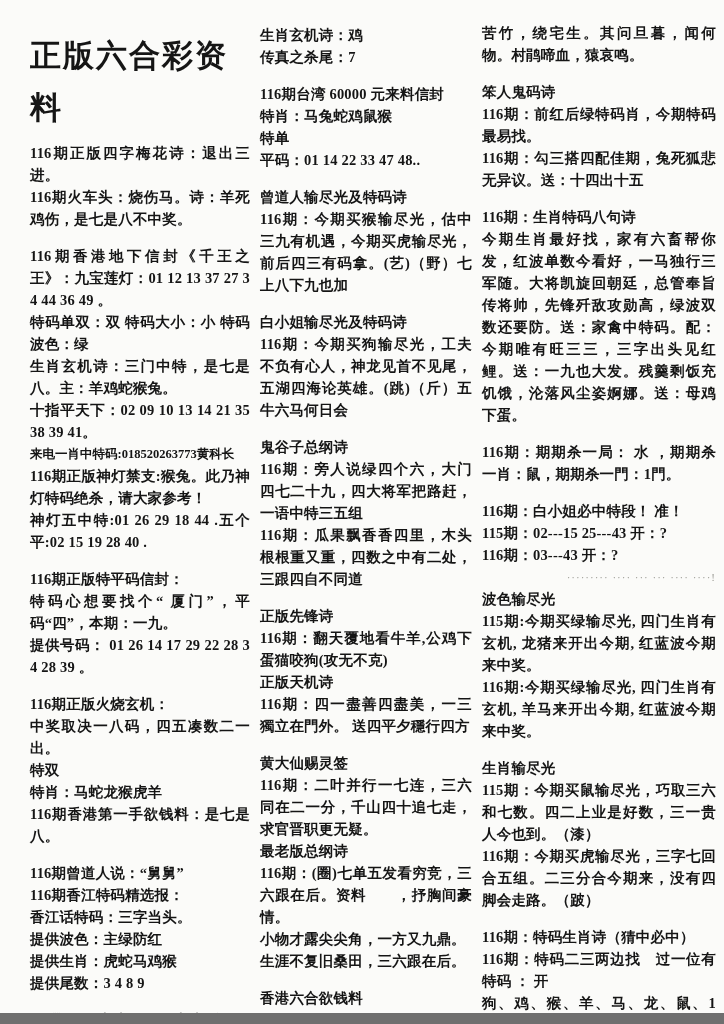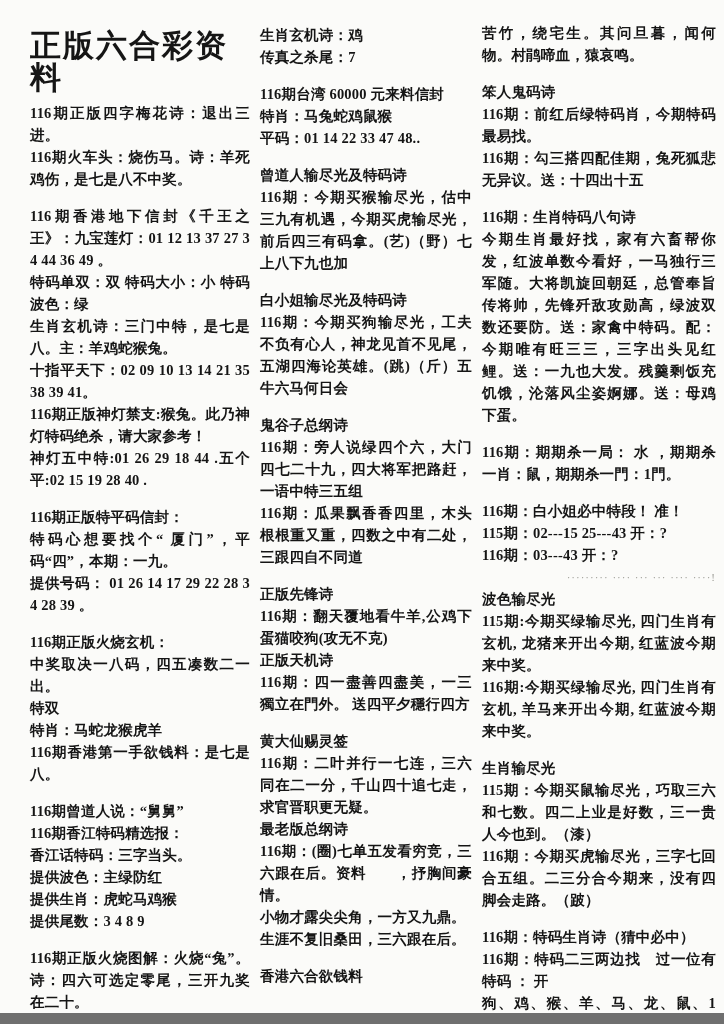--- a/index.html
+++ b/index.html
@@ -20,21 +20,21 @@
   .blk{
     font-size:14.5px;
     line-height:22px;
     font-weight:bold;
     letter-spacing:0.2px;
     text-align:justify;
     word-break:break-all;
   }
   .blk.title{
     font-size:31px;
-    line-height:32px;
+    line-height:52px;
     font-weight:bold;
     letter-spacing:2px;
     margin-bottom:8px;
     text-align:left;
   }
   .blk.gap{margin-top:15px;}
   .blk.small{font-size:12.5px;letter-spacing:0;}
   .blk.dots{
     color:#9a9a94;
     font-weight:normal;
@@ -55,20 +55,21 @@
 
 <div class="page">
   <div class="col col-left">
       <div class="blk title">正版六合彩资料</div>
       <div class="blk">116期正版四字梅花诗：退出三进。</div>
       <div class="blk">116期火车头：烧伤马。诗：羊死鸡伤，是七是八不中奖。</div>
       <div class="blk gap">116期香港地下信封《千王之王》：九宝莲灯：01 12 13 37 27 34 44 36 49 。</div>
       <div class="blk">特码单双：双 特码大小：小 特码波色：绿</div>
       <div class="blk">生肖玄机诗：三门中特，是七是八。主：羊鸡蛇猴兔。</div>
       <div class="blk">十指平天下：02 09 10 13 14 21 35 38 39 41。</div>
+      <div class="blk small">来电一肖中特码:018520263773黄科长</div>
       <div class="blk">116期正版神灯禁支:猴兔。此乃神灯特码绝杀，请大家参考！</div>
       <div class="blk">神灯五中特:01 26 29 18 44 .五个平:02 15 19 28 40 .</div>
       <div class="blk gap">116期正版特平码信封：</div>
       <div class="blk">特码心想要找个“ 厦门”，平码“四”，本期：一九。</div>
       <div class="blk">提供号码： 01 26 14 17 29 22 28 34 28 39 。</div>
       <div class="blk gap">116期正版火烧玄机：</div>
       <div class="blk">中奖取决一八码，四五凑数二一出。</div>
       <div class="blk">特双</div>
       <div class="blk">特肖：马蛇龙猴虎羊</div>
       <div class="blk">116期香港第一手欲钱料：是七是八。</div>
@@ -78,20 +79,21 @@
       <div class="blk">提供波色：主绿防红</div>
       <div class="blk">提供生肖：虎蛇马鸡猴</div>
       <div class="blk">提供尾数：3 4 8 9</div>
       <div class="blk gap">116期正版火烧图解：火烧“兔”。诗：四六可选定零尾，三开九奖在二十。</div>
     </div>
   <div class="col col-middle">
       <div class="blk">生肖玄机诗：鸡</div>
       <div class="blk">传真之杀尾：7</div>
       <div class="blk gap">116期台湾 60000 元来料信封</div>
       <div class="blk">特肖：马兔蛇鸡鼠猴</div>
+      <div class="blk">特单</div>
       <div class="blk">平码：01 14 22 33 47 48..</div>
       <div class="blk gap">曾道人输尽光及特码诗</div>
       <div class="blk">116期：今期买猴输尽光，估中三九有机遇，今期买虎输尽光，前后四三有码拿。(艺)（野）七上八下九也加</div>
       <div class="blk gap">白小姐输尽光及特码诗</div>
       <div class="blk">116期：今期买狗输尽光，工夫不负有心人，神龙见首不见尾，五湖四海论英雄。(跳)（斤）五牛六马何日会</div>
       <div class="blk gap">鬼谷子总纲诗</div>
       <div class="blk">116期：旁人说绿四个六，大门四七二十九，四大将军把路赶，一语中特三五组</div>
       <div class="blk">116期：瓜果飘香香四里，木头根根重又重，四数之中有二处，三跟四自不同道</div>
       <div class="blk gap">正版先锋诗</div>
       <div class="blk">116期：翻天覆地看牛羊,公鸡下蛋猫咬狗(攻无不克)</div>

